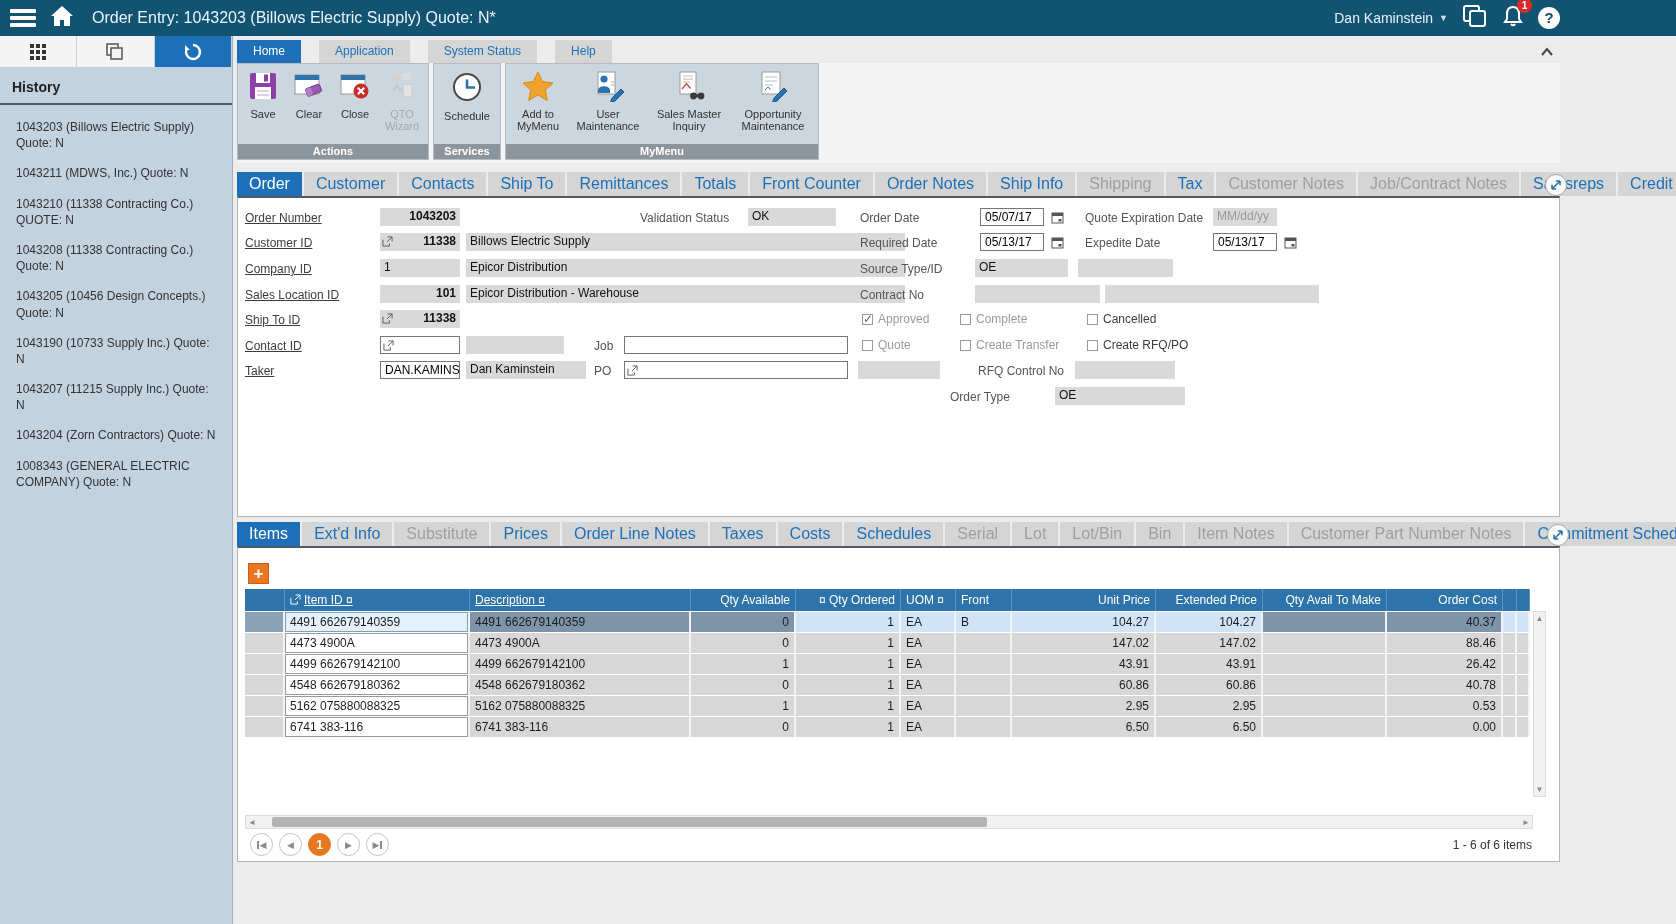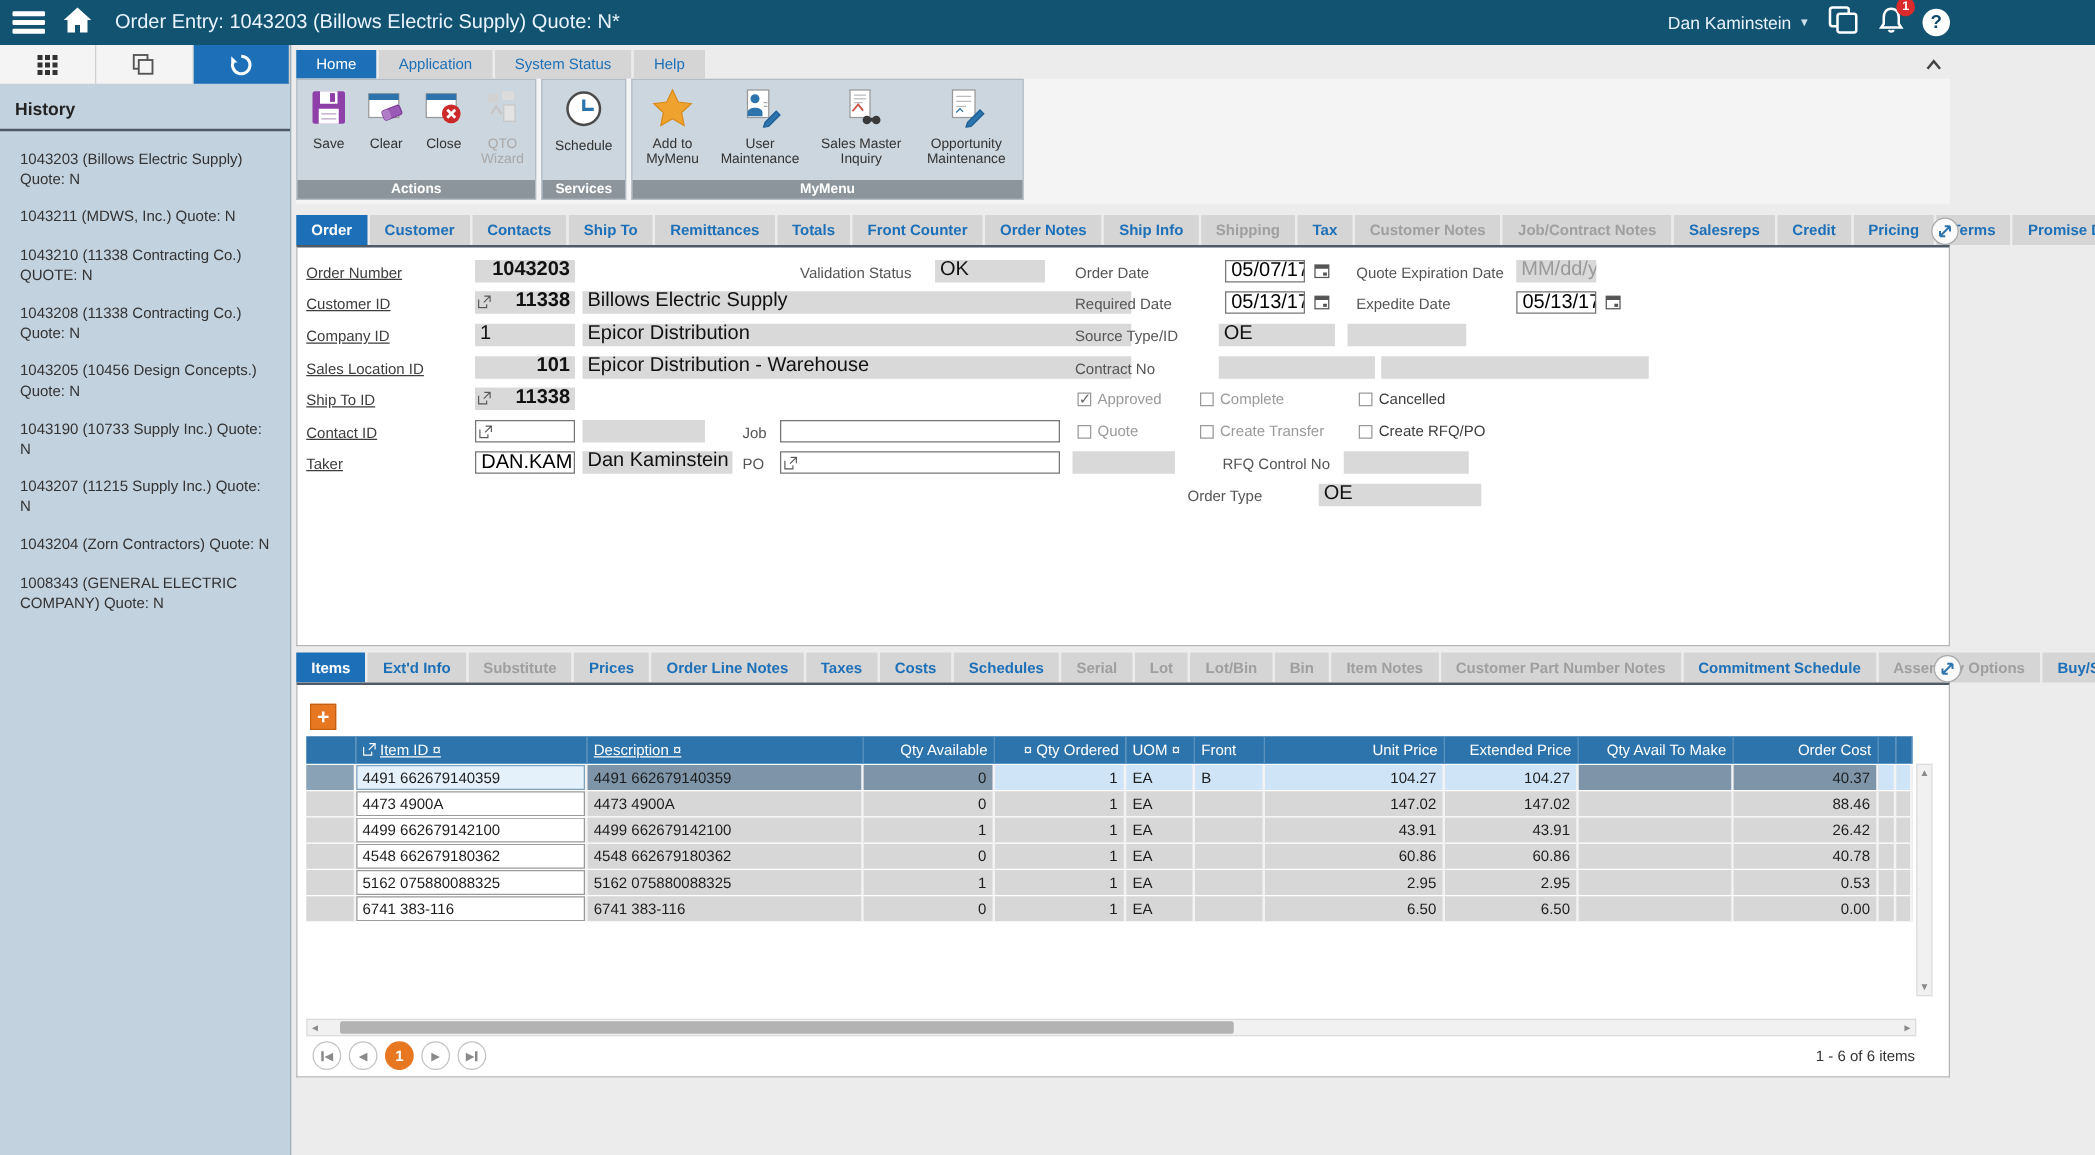--- a/index.html
+++ b/index.html
@@ -27,46 +27,46 @@
   #sidebar { position:absolute; left:0; top:36px; width:233px; height:888px; background:#c3d2df; border-right:1px solid #9fb0bd;}
   #side-tabs { display:flex; height:31px; }
   #side-tabs .stab { flex:1; background:#f4f4f4; border-right:1px solid #cfcfcf; display:flex; align-items:center; justify-content:center; cursor:pointer;}
   #side-tabs .stab.active { background:#1d70b7; }
   #history-title { font-size:14px; font-weight:bold; color:#222; padding:12px 12px 8px 12px; }
   #history-divider { height:2px; background:#4e5b66; margin:0; }
   #history-list { padding:6px 0; }
   .history-item { font-size:12px; color:#333; padding:8px 16px 6px 16px; line-height:1.35; cursor:pointer; }
 
   
-  #ribbon-tabs { position:absolute; left:237px; top:40px; height:23px; display:flex; gap:2px; }
+  #ribbon-tabs { position:absolute; left:237px; top:40px; height:23px; display:flex; gap:18px; }
   .rtab { font-size:12px; padding:0 16px; line-height:23px; background:#d5d5d5; color:#1d70b7; cursor:pointer; }
   .rtab.active { background:#1d70b7; color:#fff; }
   #ribbon-body { position:absolute; left:237px; top:63px; width:1323px; height:100px; background:#f4f4f4; }
   #ribbon-groups { display:flex; gap:4px; }
   .rgroup { background:#ccd6de; border:1px solid #b3bcc4; display:flex; flex-direction:column; }
   .rgroup .btnrow { display:flex; flex:1; padding:2px 2px 0 2px; }
   .rgroup .caption { height:15px; background:#8d959c; color:#fff; font-size:11px; font-weight:bold; text-align:center; line-height:15px; }
   .rbtn { display:flex; flex-direction:column; align-items:center; justify-content:flex-start; padding:4px 3px 2px 3px;
     font-size:11px; color:#333; text-align:center; cursor:pointer; line-height:1.15; }
   .rbtn svg { margin-bottom:3px; }
   .rbtn.disabled { color:#a8a8a8; cursor:default; }
   #ribbon-collapse { position:absolute; left:1538px; top:44px; cursor:pointer; }
 
   
   .tabstrip { position:absolute; display:flex; gap:2px; height:24px; }
-  .ptab { font-size:12px; padding:0 12px; line-height:24px; background:#d5d5d5; color:#1d70b7; cursor:pointer; white-space:nowrap;font-weight:bold;}
+  .ptab { font-size:16px; padding:0 12px; line-height:24px; background:#d5d5d5; color:#1d70b7; cursor:pointer; white-space:nowrap;}
   .ptab.active { background:#1d70b7; color:#fff; }
   .ptab.disabled { color:#9f9f9f; cursor:default; }
   .panel-body { position:absolute; background:#fff; border:1px solid #b5b5b5; border-top:2px solid #4e5b66; }
   .expand-btn { position:absolute; cursor:pointer; }
 
   
   .lbl { position:absolute; font-size:12px; color:#3d3d3d; height:17px; line-height:17px; text-decoration:underline; white-space:nowrap;}
   .lbl.plain { text-decoration:none; color:#555; }
-  .fld { position:absolute; height:18px; font-size:16px; line-height:16px; padding:0 4px; overflow:hidden; white-space:nowrap; }
+  .fld { position:absolute; height:18px; font-size:12px; line-height:16px; padding:0 4px; overflow:hidden; white-space:nowrap; }
   .fld.ro { background:#d9d9d9; color:#111; }
   .fld.ed { background:#fff; border:1px solid #767676; }
   .fld.right { text-align:right; }
   .fld.bold { font-weight:bold; }
   .fld.ph { color:#9a9a9a; }
   .fld .linkout { position:absolute; left:2px; top:2px; }
   .calicon { position:absolute; cursor:pointer; }
   .cb { position:absolute; display:flex; align-items:center; gap:5px; font-size:12px; color:#9a9a9a; height:16px;}
   .cb.dark { color:#3d3d3d; }
   .cb .box { width:11px; height:11px; border:1px solid #999; background:#fff; position:relative; }

